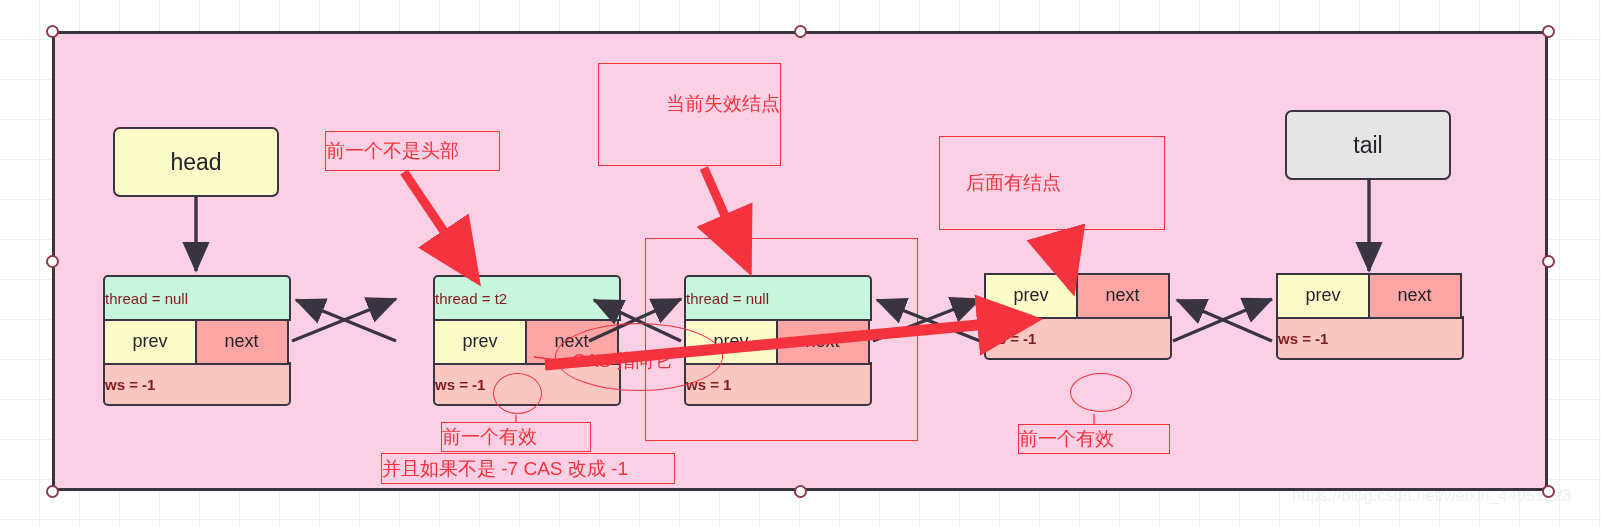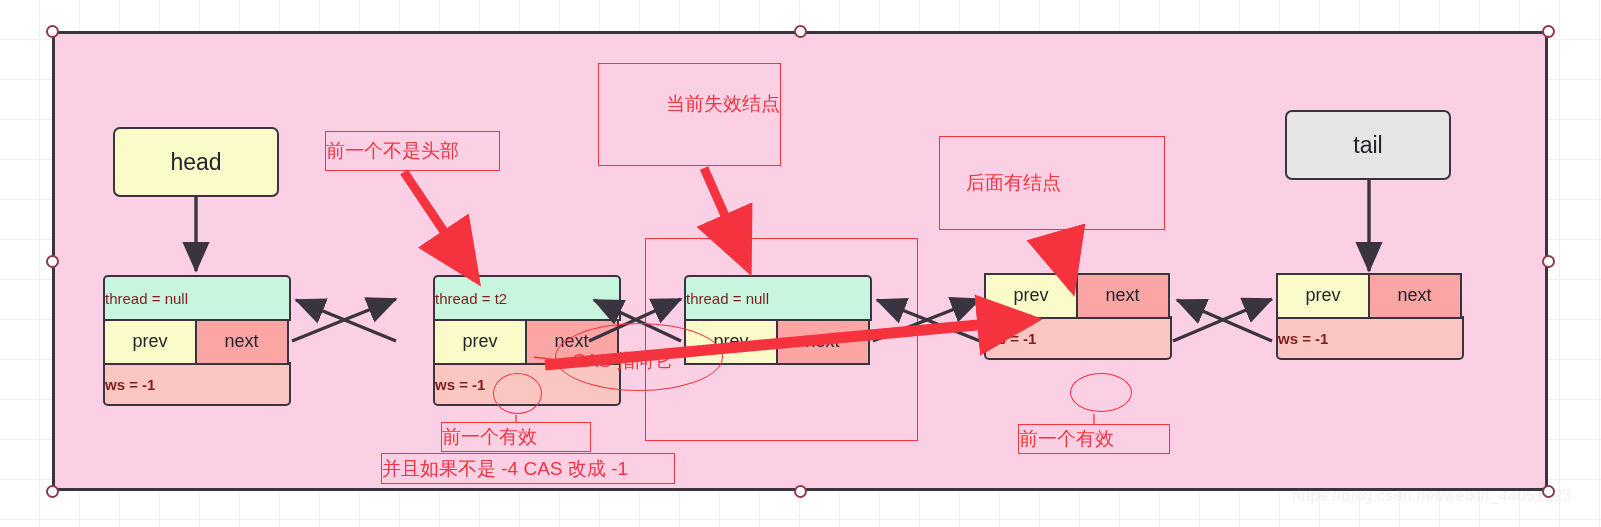--- a/index.html
+++ b/index.html
@@ -174,20 +174,23 @@
     <span>thread = null</span>
     </div>
   <div class="pn">
     <div class="cell prev">
         <span>prev</span>
       </div>
     <div class="cell next">
         <span>next</span>
       </div>
   </div>
+  <div class="row ws">
+    <span>ws = 1</span>
+    </div>
 </div>
 
 <div class="node" id="node-4" style="left:984px;top:275px;">
   <div class="pn">
     <div class="cell prev">
         <span>prev</span>
       </div>
     <div class="cell next">
         <span>next</span>
       </div>
@@ -278,18 +281,18 @@
 
 <div class="anno" id="anno-has-next">
   <span class="anno-line">后面有结点</span>
 </div>
 
 <div class="anno center" id="anno-prev-valid">
   <span>前一个有效</span>
 </div>
 
 <div class="anno center" id="anno-cas-neg1">
-  <span>并且如果不是 -4 CAS 改成 -1</span>
+  <span>并且如果不是 -7 CAS 改成 -1</span>
 </div>
 
 <div class="anno center" id="anno-next-valid">
   <span>前一个有效</span>
 </div>
 
 </body></html>

